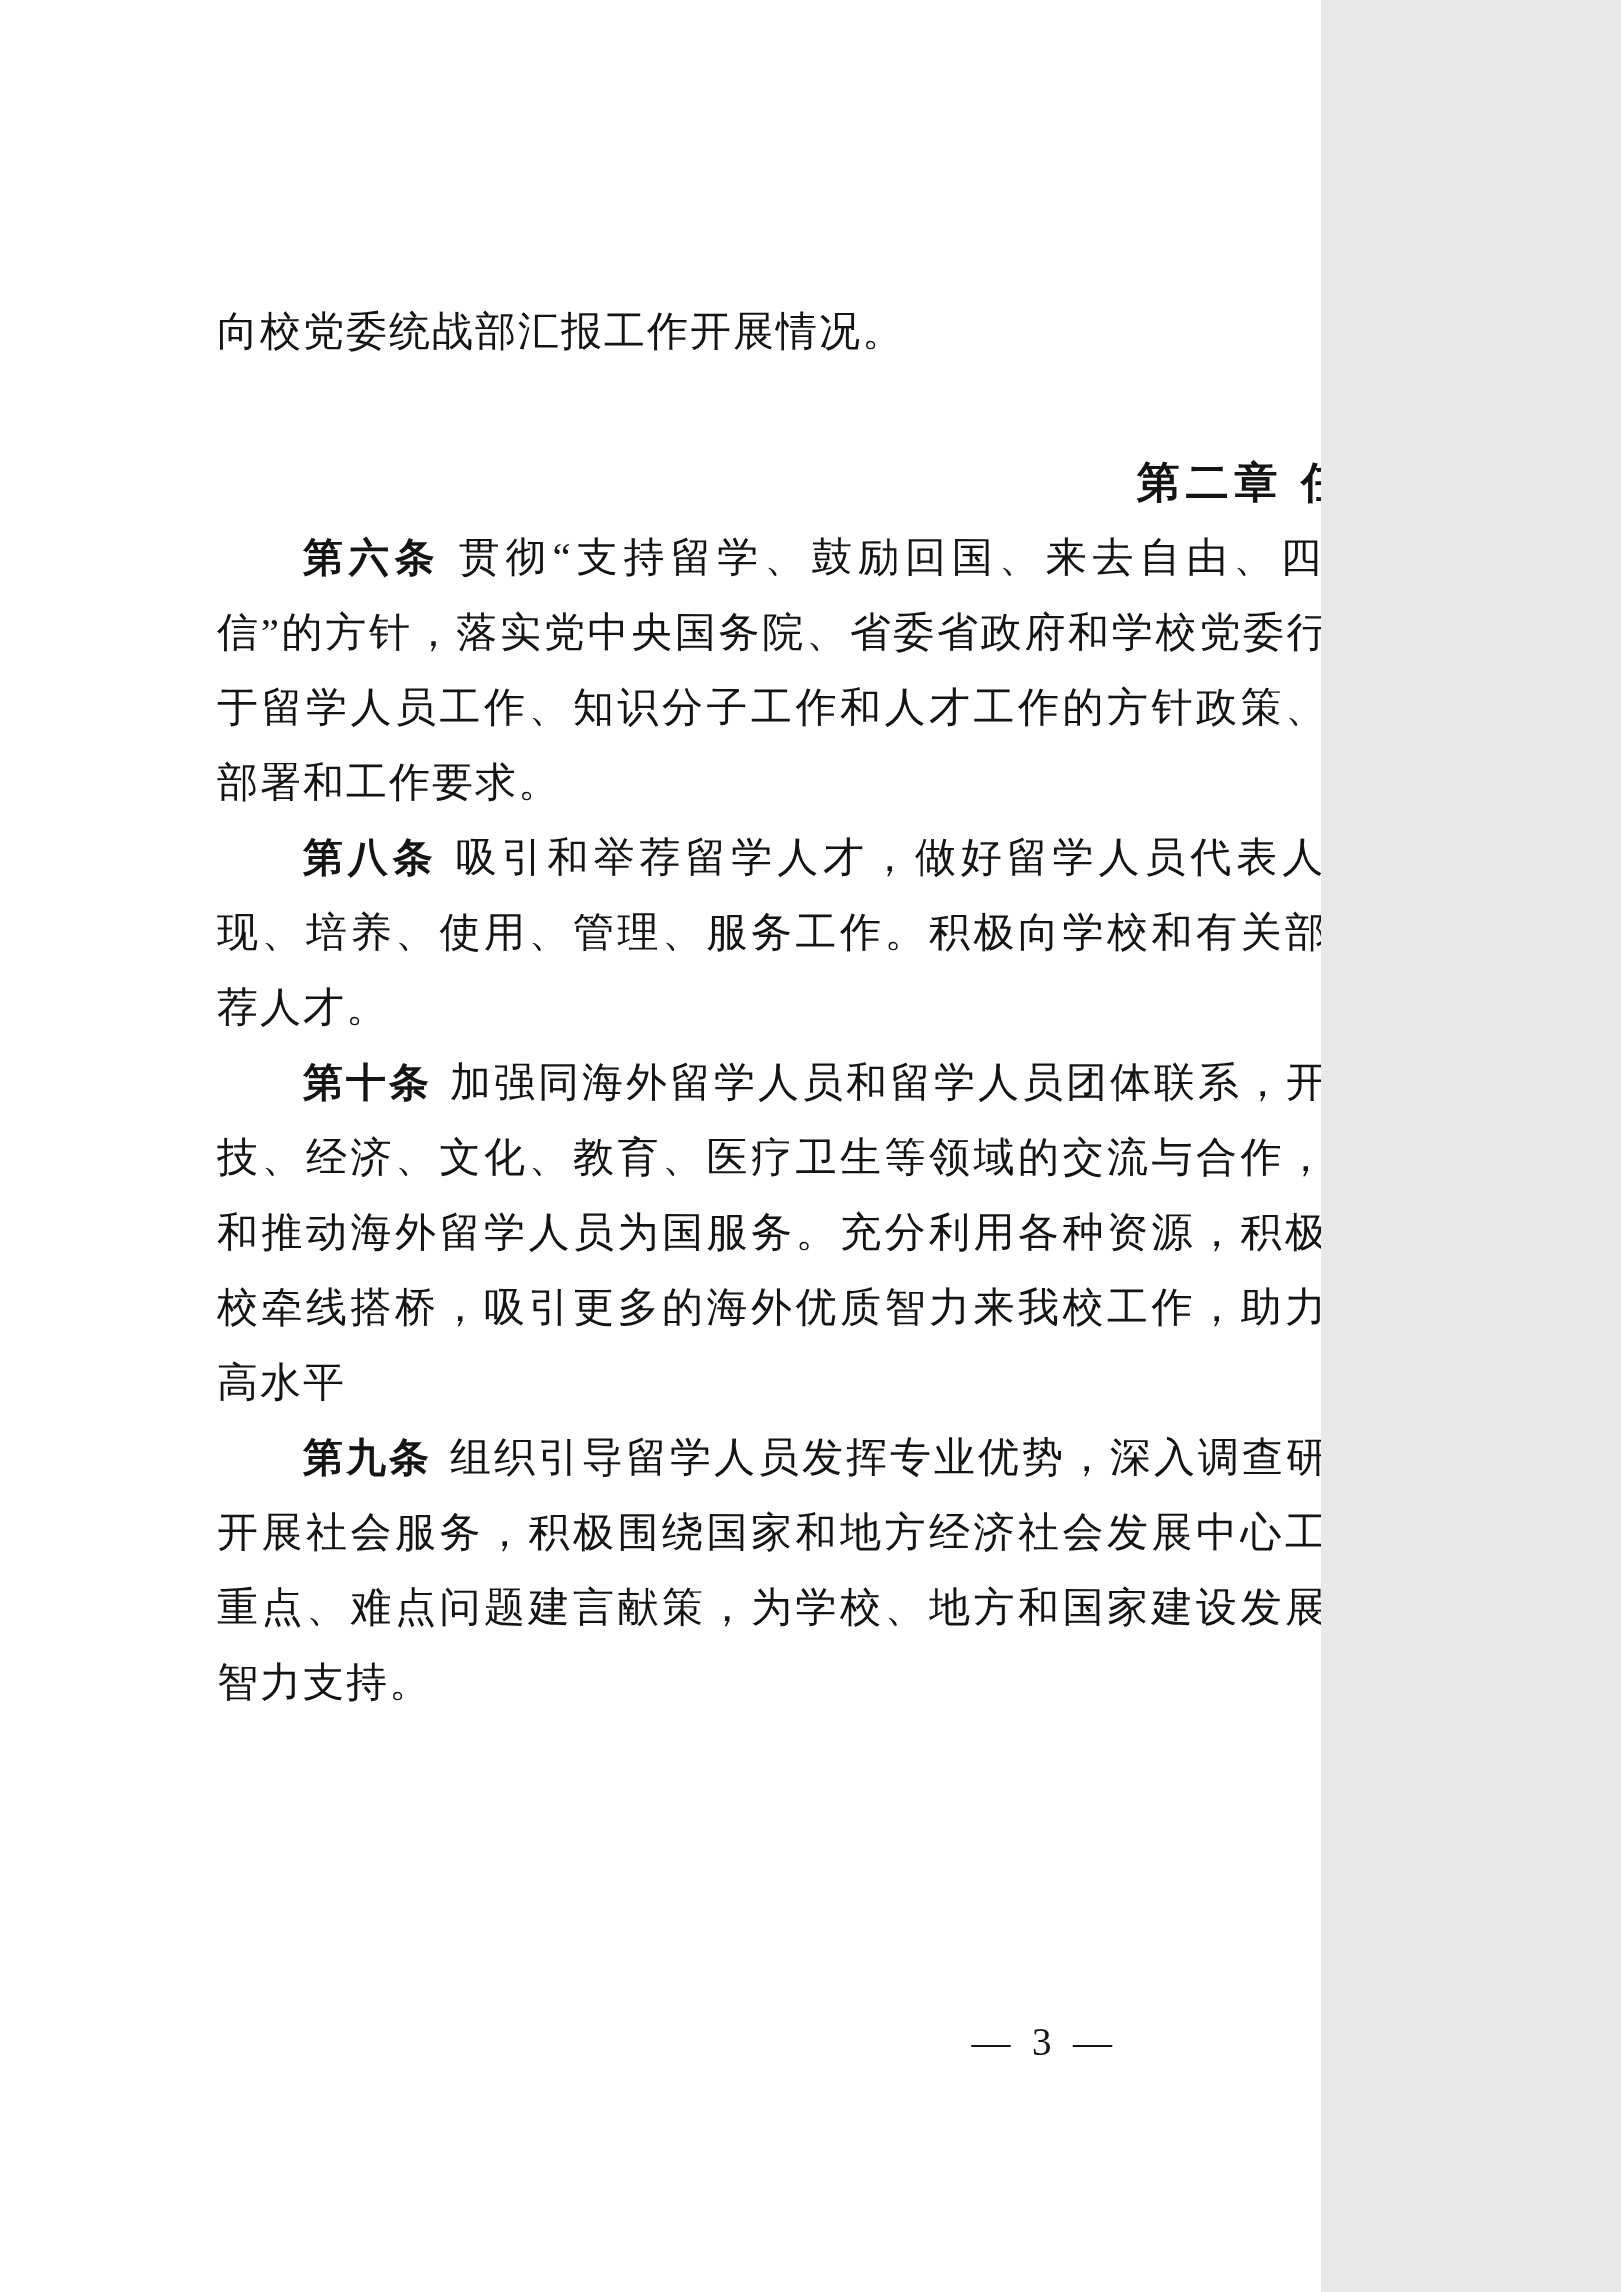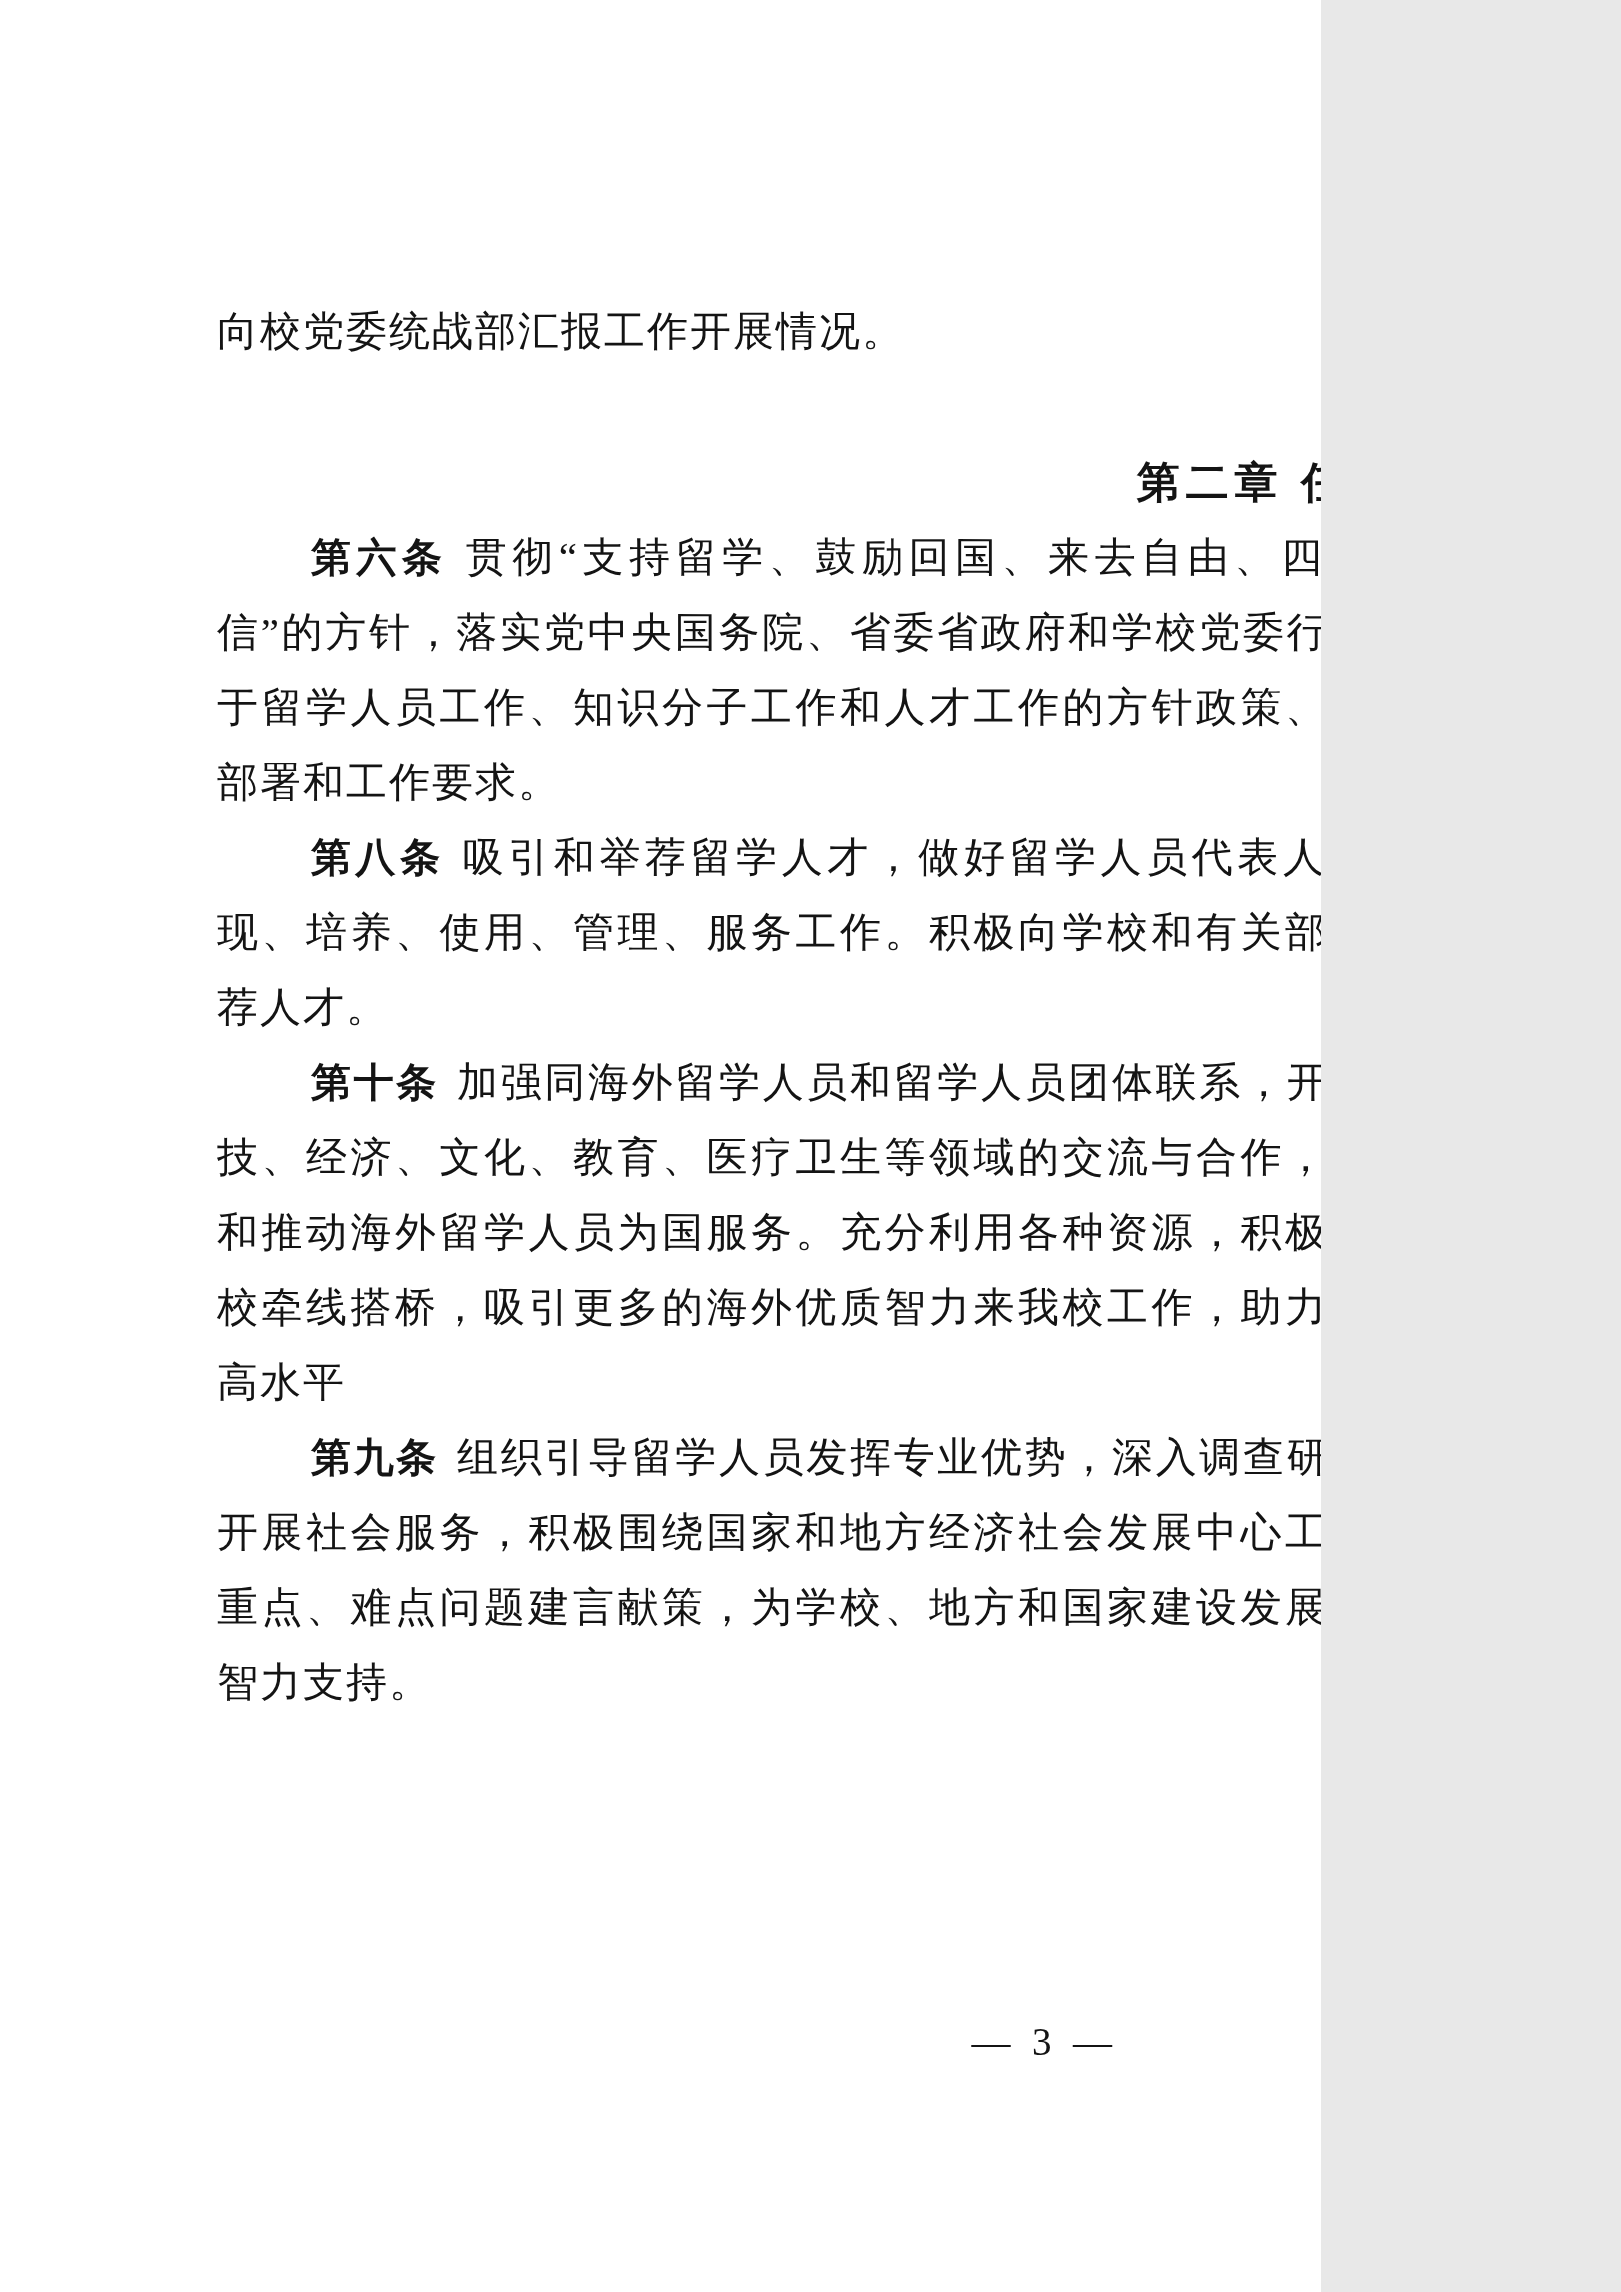--- a/index.html
+++ b/index.html
@@ -45,21 +45,20 @@
     text-indent: 86px;
   }
   .article:first-of-type {
     margin-top: 7.8px;
   }
   .article .art-label {
     font-weight: bold;
     margin-right: 0.45em;
     font-family: "Liberation Sans", "DejaVu Sans", sans-serif;
     font-size: 40px;
-    margin-left: 8px;
   }
   .page-number {
     position: absolute;
     top: 2017px;
     right: 203px;
     font-size: 39px;
     line-height: 49px;
     letter-spacing: 5.9px;
     color: #141414;
   }

